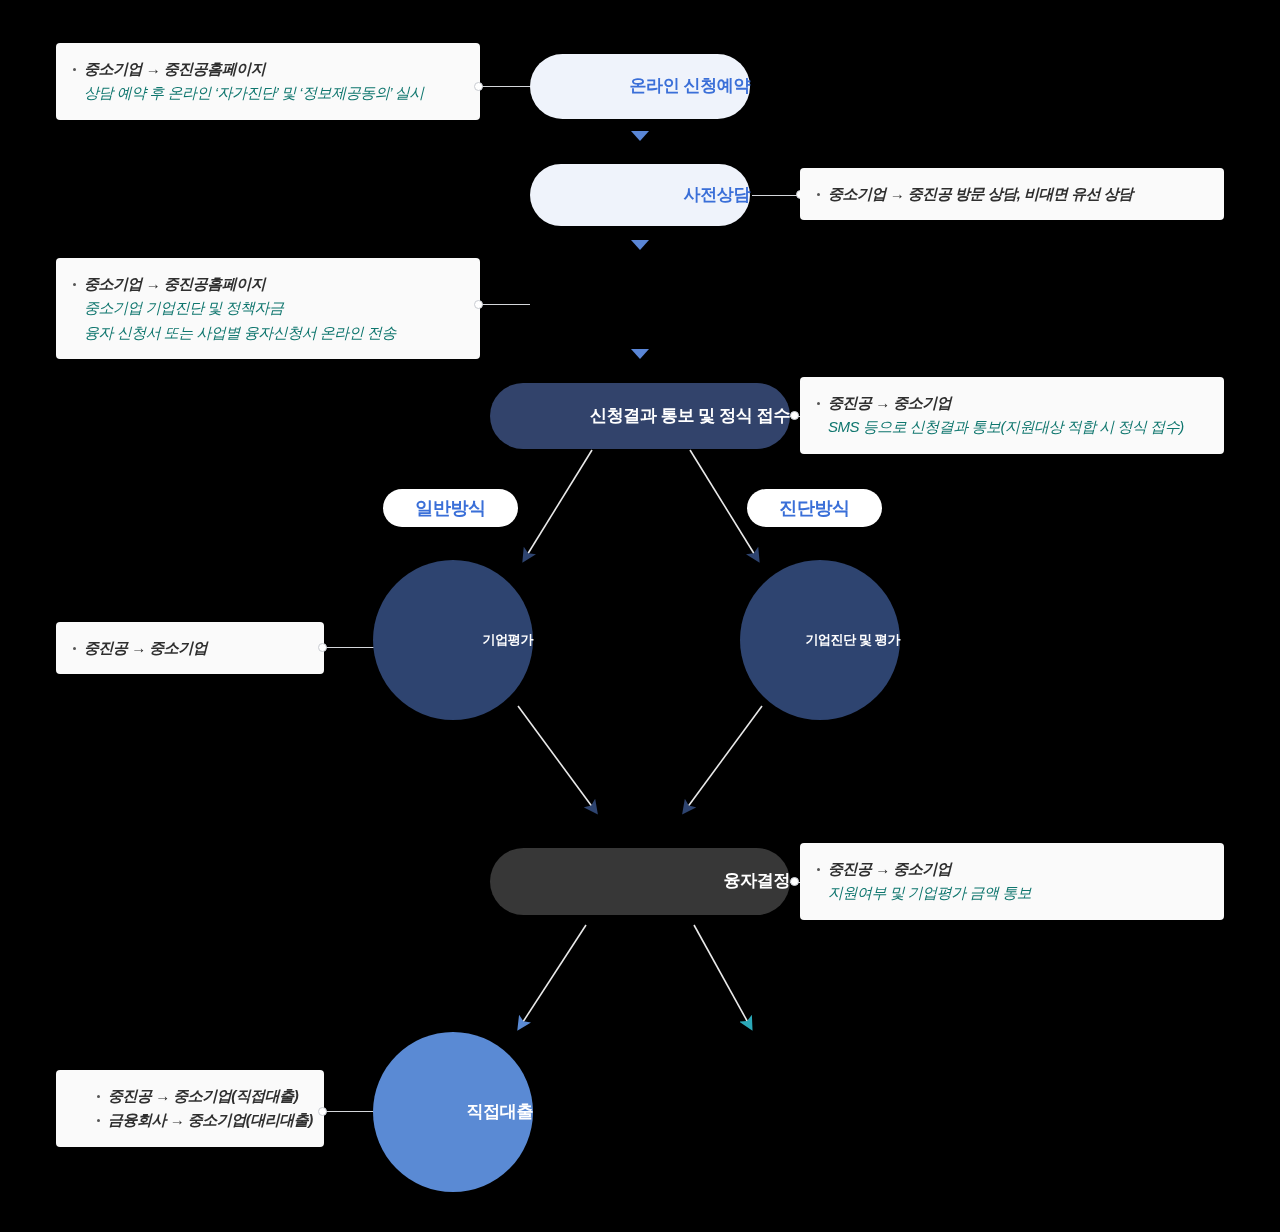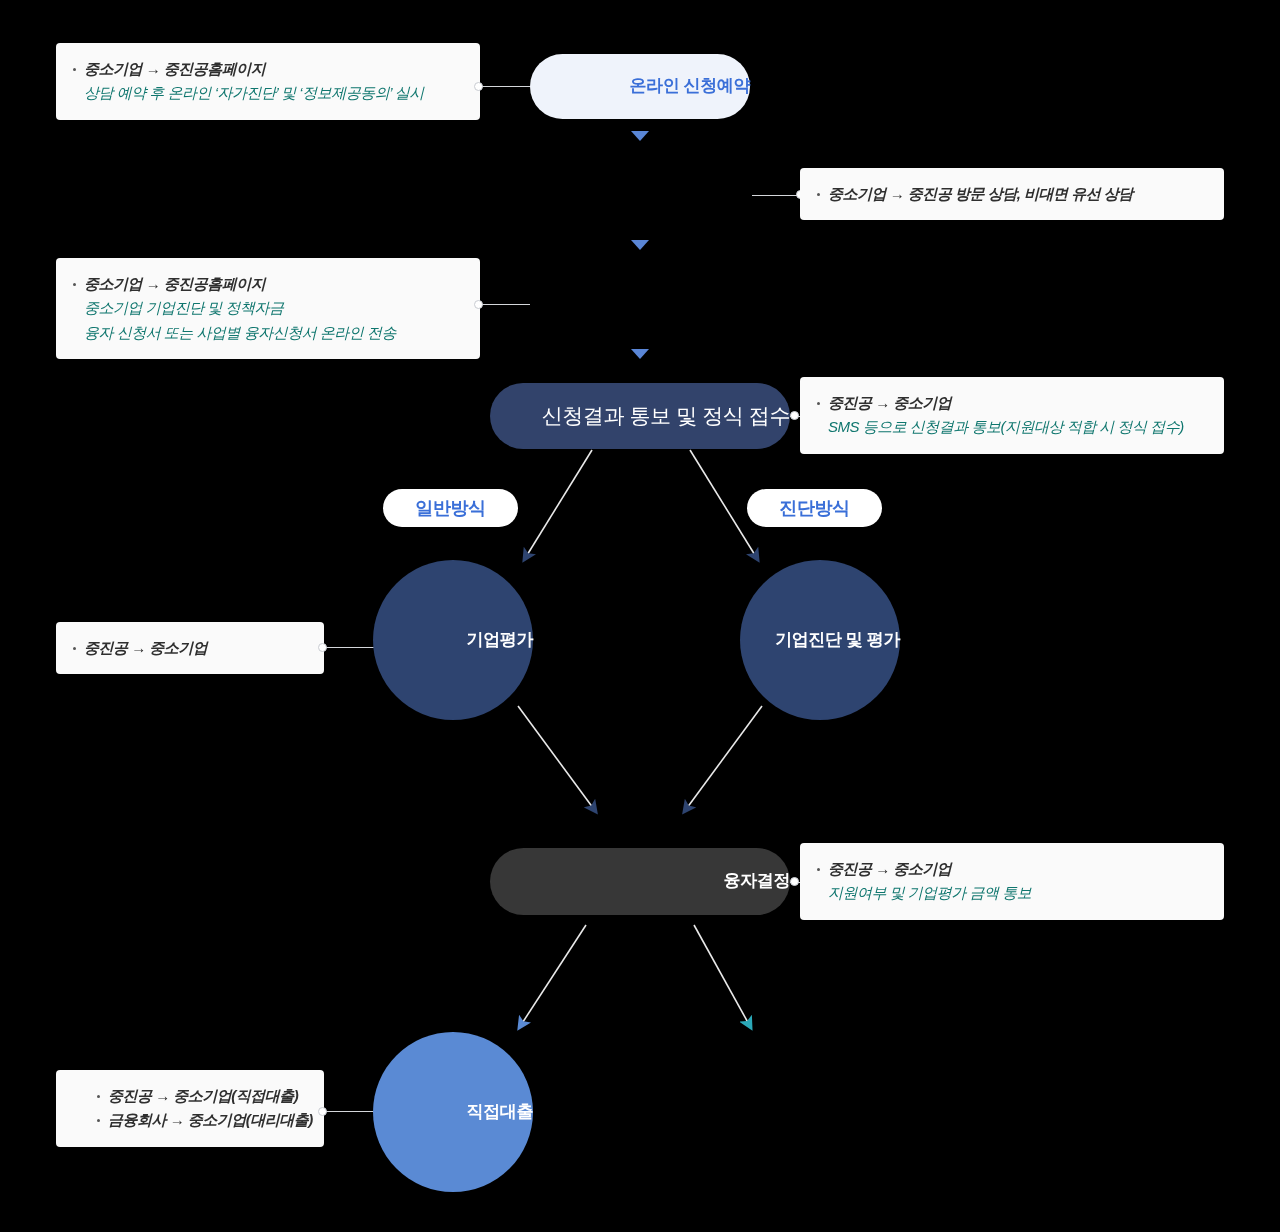--- a/index.html
+++ b/index.html
@@ -47,37 +47,37 @@
   .step-light {
     background: #eff3fb;
     color: #3a6fd8;
     font-size: 17px;
     font-weight: 600;
     letter-spacing: -0.4px;
   }
   .step-navy {
     background: #32436b;
     color: #ffffff;
-    font-size: 21px;
-    font-weight: 400;
+    font-size: 17px;
+    font-weight: 700;
     letter-spacing: -0.4px;
   }
   .step-dark {
     background: #373737;
     color: #ffffff;
     font-size: 17px;
     font-weight: 600;
     letter-spacing: -0.4px;
   }
 
   
   .circle-navy {
     background: #2e4470;
     color: #ffffff;
-    font-size: 17px;
+    font-size: 13px;
     font-weight: 600;
     letter-spacing: -0.4px;
   }
   .circle-blue {
     background: #5a8ad4;
     color: #ffffff;
     font-size: 17px;
     font-weight: 600;
     letter-spacing: -0.4px;
   }
@@ -207,20 +207,23 @@
     <span class="note-line bulleted">중소기업 → 중진공홈페이지</span>
     <span class="note-line sub">상담 예약 후 온라인 ‘자가진단’ 및 ‘정보제공동의’ 실시</span>
   </div>
   <div class="conn-line" style="left:482px; top:86px; width:48px;"></div>
   <div class="conn-dot" style="left:474px; top:82px;"></div>
   <div class="node pill step-light" style="left:530px; top:54px; width:220px; height:65px;">
     <span>온라인 신청예약</span>
   </div>
   <div class="tri-down" style="left:631px; top:131px;"></div>
 
+  <div class="node pill step-light" style="left:530px; top:164px; width:220px; height:62px;">
+    <span>사전상담</span>
+  </div>
   <div class="conn-line" style="left:752px; top:195px; width:48px;"></div>
   <div class="conn-dot" style="left:796px; top:190px;"></div>
   <div class="note" style="left:800px; top:168px; width:424px;">
     <span class="note-line bulleted">중소기업 → 중진공 방문 상담, 비대면 유선 상담</span>
   </div>
   <div class="tri-down" style="left:631px; top:240px;"></div>
 
   <div class="note" style="left:56px; top:258px; width:424px;">
     <span class="note-line bulleted">중소기업 → 중진공홈페이지</span>
     <span class="note-line sub">중소기업 기업진단 및 정책자금</span>

